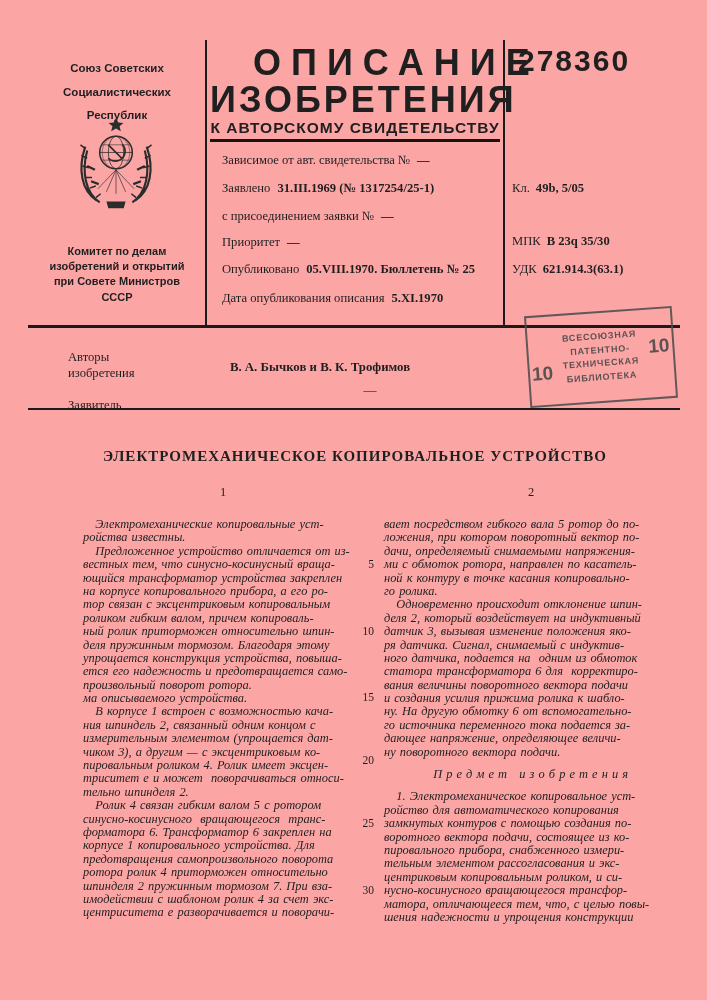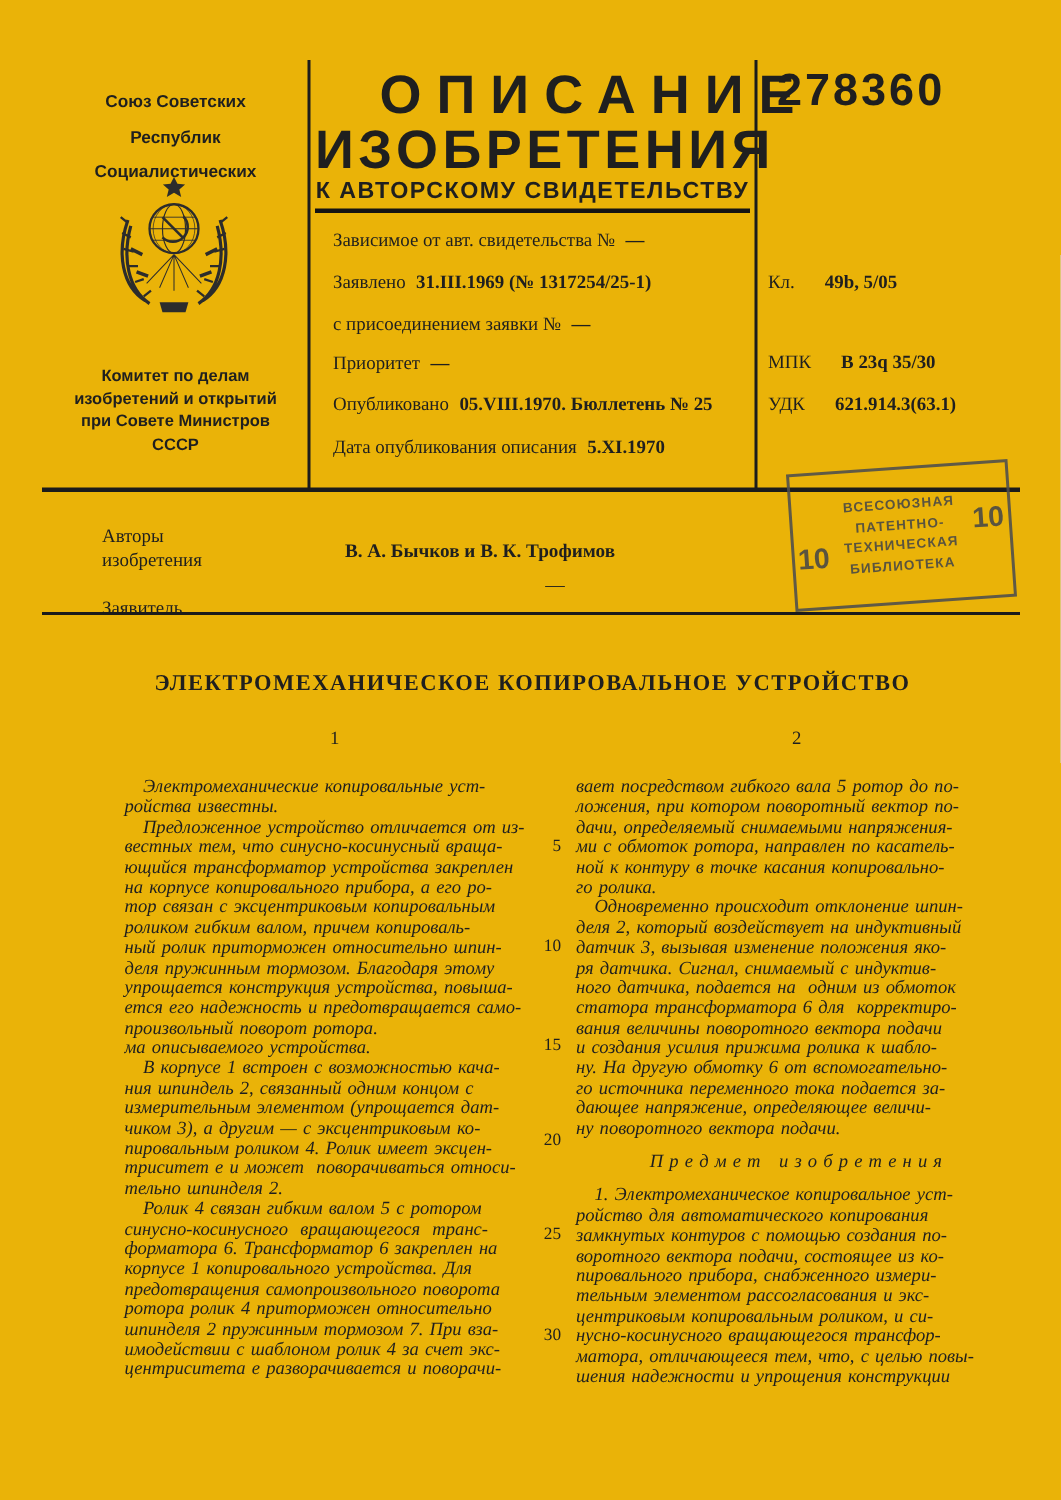--- a/index.html
+++ b/index.html
@@ -1,16 +1,16 @@
 <!DOCTYPE html>
 <html><head>
 <meta charset="utf-8">
 <style>
   html,body{margin:0;padding:0;background:#d8d6d0;}
-  .page{position:relative;width:707px;height:1000px;background:#eab308;color:#1f1f1f;
+  .page{position:relative;width:707px;height:1000px;background:#fca5a5;color:#1f1f1f;
         overflow:hidden;font-family:"Liberation Serif",serif;}
   
   .union-block{position:absolute;left:28px;top:57px;width:178px;text-align:center;}
   .union-line{font-family:"Liberation Sans",sans-serif;font-weight:700;font-size:11.5px;line-height:23.5px;}
   .emblem{position:absolute;left:68px;top:116px;}
   .committee-block{position:absolute;left:24px;top:244px;width:186px;text-align:center;}
   .committee-line{font-family:"Liberation Sans",sans-serif;font-weight:700;font-size:11px;line-height:15.2px;}
   
   .vrule{position:absolute;top:40px;width:2px;height:287px;background:#1c1c1c;}
   .vrule1{left:205px;}
@@ -25,21 +25,21 @@
        font-family:"Liberation Sans",sans-serif;font-weight:700;font-size:36px;letter-spacing:3px;text-indent:3px;white-space:nowrap;}
   .mh-sub{position:absolute;left:207px;top:119px;width:296px;text-align:center;
        font-family:"Liberation Sans",sans-serif;font-weight:700;font-size:15.5px;letter-spacing:1px;}
   .mh-rule{position:absolute;left:210px;top:139px;width:290px;height:2.5px;background:#141414;}
   .patent-number{position:absolute;left:518px;top:44px;
        font-family:"Liberation Sans",sans-serif;font-weight:700;font-size:30px;letter-spacing:2px;}
   
   .biblio-row{position:absolute;left:222px;font-size:12.6px;white-space:nowrap;}
   .biblio-row .val{font-weight:700;margin-left:7px;}
   .class-row{position:absolute;left:512px;font-size:12.6px;white-space:nowrap;}
-  .class-row .val{font-weight:700;margin-left:20px;}
+  .class-row .val{font-weight:700;margin-left:6px;}
   
   .authors-label{position:absolute;left:68px;font-size:12.6px;}
   .authors-names{position:absolute;left:160px;top:360px;width:320px;text-align:center;
        font-weight:700;font-size:12.8px;}
   .applicant-dash{position:absolute;left:340px;top:382px;width:60px;text-align:center;font-size:13px;}
   
   .stamp{position:absolute;left:527px;top:311px;width:144px;height:88px;border:2px solid #4e4e4e;
        transform:rotate(-4deg);display:flex;align-items:center;color:#474747;opacity:.88;
        font-family:"Liberation Sans",sans-serif;}
   .stamp-lines{flex:1;text-align:center;font-weight:700;font-size:9px;letter-spacing:.8px;line-height:13.5px;}
@@ -60,22 +60,22 @@
   .gutter{position:absolute;left:350px;top:0;width:26px;height:1000px;}
   .gutter-num{position:absolute;right:2px;font-size:11.5px;line-height:13.4px;}
 </style>
 </head>
 <body>
 
 <div class="page">
 
   <div class="union-block">
       <div class="union-line">Союз Советских</div>
+      <div class="union-line">Социалистических</div>
       <div class="union-line">Республик</div>
-      <div class="union-line">Социалистических</div>
     </div>
 
   <svg class="emblem" width="96" height="96" viewBox="0 0 100 100">
     <g fill="none" stroke="#2c2c2c">
       <path d="M50 2 l2.4 4.8 5.3 .5-4 3.5 1.3 5.1-5-2.9-5 2.9 1.3-5.1-4-3.5 5.3-.5z" fill="#2c2c2c" stroke="none"></path>
       <circle cx="50" cy="38" r="17" stroke-width="1.6"></circle>
       <ellipse cx="50" cy="38" rx="8" ry="17" stroke-width=".8"></ellipse>
       <ellipse cx="50" cy="38" rx="14.5" ry="17" stroke-width=".5"></ellipse>
       <line x1="33" y1="38" x2="67" y2="38" stroke-width=".8"></line>
       <line x1="35.5" y1="30" x2="64.5" y2="30" stroke-width=".6"></line>

